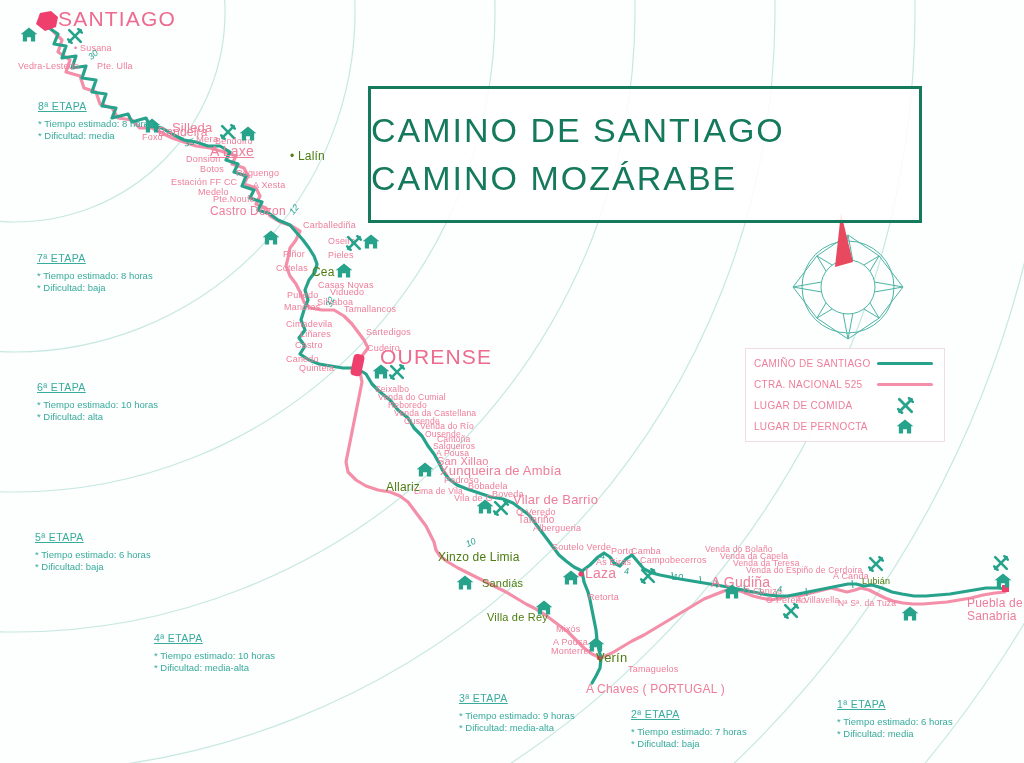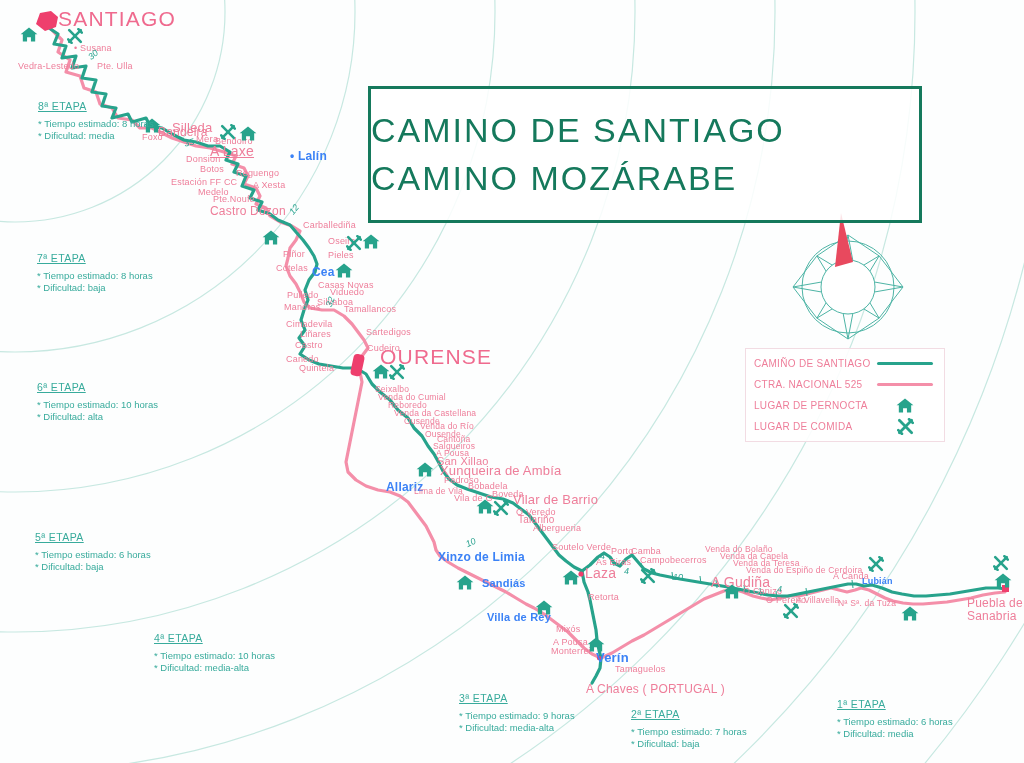--- a/index.html
+++ b/index.html
@@ -1,21 +1,21 @@
 <!DOCTYPE html>
 <html><head>
 <meta charset="utf-8">
 <style>
   html,body{margin:0;padding:0;background:#fff;}
   #stage{position:relative;width:1024px;height:763px;overflow:hidden;background:#fdfefe;
          font-family:"Liberation Sans",sans-serif;}
   #stage svg.base{position:absolute;left:0;top:0;z-index:1;}
   #labels{position:absolute;left:0;top:0;width:100%;height:100%;z-index:3;pointer-events:none;}
   .town{position:absolute;color:#ee7e9a;line-height:1.08;white-space:pre-line;letter-spacing:.2px;}
-  .town.teal{color:#3b82f6;font-weight:bold;}
+  .town.teal{color:#4d7c0f;}
   .town.big{color:#ef6a8e;letter-spacing:1.2px;}
   .rnum{position:absolute;color:#2ba390;font-size:9px;font-style:italic;transform-origin:left top;}
   .micon{position:absolute;line-height:0;}
   .etapa{position:absolute;color:#38ab9c;z-index:3;}
   .etapa .t{font-size:10.5px;text-decoration:underline;letter-spacing:.4px;margin-bottom:6px;}
   .etapa .l{font-size:9.5px;line-height:1.25;}
   #titlebox{position:absolute;left:368px;top:42px;width:548px;height:131px;border:3px solid #15795c;
             background:rgba(255,255,255,.85);z-index:5;display:flex;flex-direction:column;
             align-items:flex-start;justify-content:center;gap:9px;margin-top:44px;}
   #titlebox .tl{font-size:34px;color:#15795c;letter-spacing:2px;}
@@ -166,21 +166,21 @@
       <span class="town pink" style="left: 838px; top: 599px; font-size: 8.5px;">Nª Sª. da Tuza</span>
       <span class="town pink" style="left: 967px; top: 597px; font-size: 12px;">Puebla de
 Sanabria</span>
       <span class="town teal" style="left: 438px; top: 551px; font-size: 12px;">Xinzo de Limia</span>
       <span class="town teal" style="left: 482px; top: 578px; font-size: 11px;">Sandiás</span>
       <span class="town teal" style="left: 487px; top: 612px; font-size: 11px;">Villa de Rey</span>
       <span class="town pink" style="left: 556px; top: 625px; font-size: 9px;">Mixós</span>
       <span class="town pink" style="left: 553px; top: 638px; font-size: 9px;">A Pousa</span>
       <span class="town pink" style="left: 551px; top: 647px; font-size: 9px;">Monterrei</span>
       <span class="town teal" style="left: 596px; top: 651px; font-size: 13px;">Verín</span>
-      <span class="town pink" style="left: 615px; top: 665px; font-size: 9px;">Tamaguelos</span>
+      <span class="town pink" style="left: 628px; top: 665px; font-size: 9px;">Tamaguelos</span>
       <span class="town pink" style="left: 586px; top: 683px; font-size: 12px;">A Chaves ( PORTUGAL )</span>
       <span class="rnum" style="left: 86px; top: 54px; transform: rotate(-40deg);">30</span>
       <span class="rnum" style="left: 183px; top: 139px; transform: rotate(-15deg);">35</span>
       <span class="rnum" style="left: 287px; top: 210px; transform: rotate(-50deg);">12</span>
       <span class="rnum" style="left: 324px; top: 305px; transform: rotate(-72deg);">32</span>
       <span class="rnum" style="left: 464px; top: 540px; transform: rotate(-25deg);">10</span>
       <span class="rnum" style="left: 600px; top: 551px;">4</span>
       <span class="rnum" style="left: 624px; top: 566px;">4</span>
       <span class="rnum" style="left: 673px; top: 572px;">10</span>
       <span class="rnum" style="left: 777px; top: 584px;">4</span>
@@ -315,43 +315,43 @@
       <div class="lrow">
         <span class="llab">CAMIÑO DE SANTIAGO</span>
         <span class="lsymwrap">
           <span class="lsym teal-line"></span>
         </span>
       </div>
       <div class="lrow">
         <span class="llab">CTRA. NACIONAL 525</span>
         <span class="lsymwrap">
           <span class="lsym pink-line"></span>
-        </span>
-      </div>
-      <div class="lrow">
-        <span class="llab">LUGAR DE PERNOCTA</span>
-        <span class="lsymwrap">
-          <svg width="18" height="15" viewBox="0 0 20 17">
-            <path d="M0.5 8.2 L10 0.5 L19.5 8.2 L17 8.2 L17 16.5 L12.2 16.5 L12.2 11.5 L7.8 11.5 L7.8 16.5 L3 16.5 L3 8.2 Z" fill="#27a38c"></path>
-          </svg>
         </span>
       </div>
       <div class="lrow">
         <span class="llab">LUGAR DE COMIDA</span>
         <span class="lsymwrap">
           <svg width="17" height="17" viewBox="0 0 16 16">
             <g stroke="#27a38c" stroke-width="2.6" stroke-linecap="round" fill="none">
               <path d="M2.2 2.2 L13.8 13.8"></path>
               <path d="M13.8 2.2 L2.2 13.8"></path>
               <path d="M11.4 1.2 L14.8 4.6"></path>
               <path d="M1.2 11.4 L4.6 14.8"></path>
             </g>
           </svg>
         </span>
       </div>
+      <div class="lrow">
+        <span class="llab">LUGAR DE PERNOCTA</span>
+        <span class="lsymwrap">
+          <svg width="18" height="15" viewBox="0 0 20 17">
+            <path d="M0.5 8.2 L10 0.5 L19.5 8.2 L17 8.2 L17 16.5 L12.2 16.5 L12.2 11.5 L7.8 11.5 L7.8 16.5 L3 16.5 L3 8.2 Z" fill="#27a38c"></path>
+          </svg>
+        </span>
+      </div>
     </div>
 
   <div id="etapas">
       <div class="etapa" style="left: 38px; top: 100px;">
         <div class="t">8ª ETAPA</div>
         <div class="l">* Tiempo estimado: 8 horas</div>
         <div class="l">* Dificultad: media</div>
       </div>
       <div class="etapa" style="left: 37px; top: 252px;">
         <div class="t">7ª ETAPA</div>

